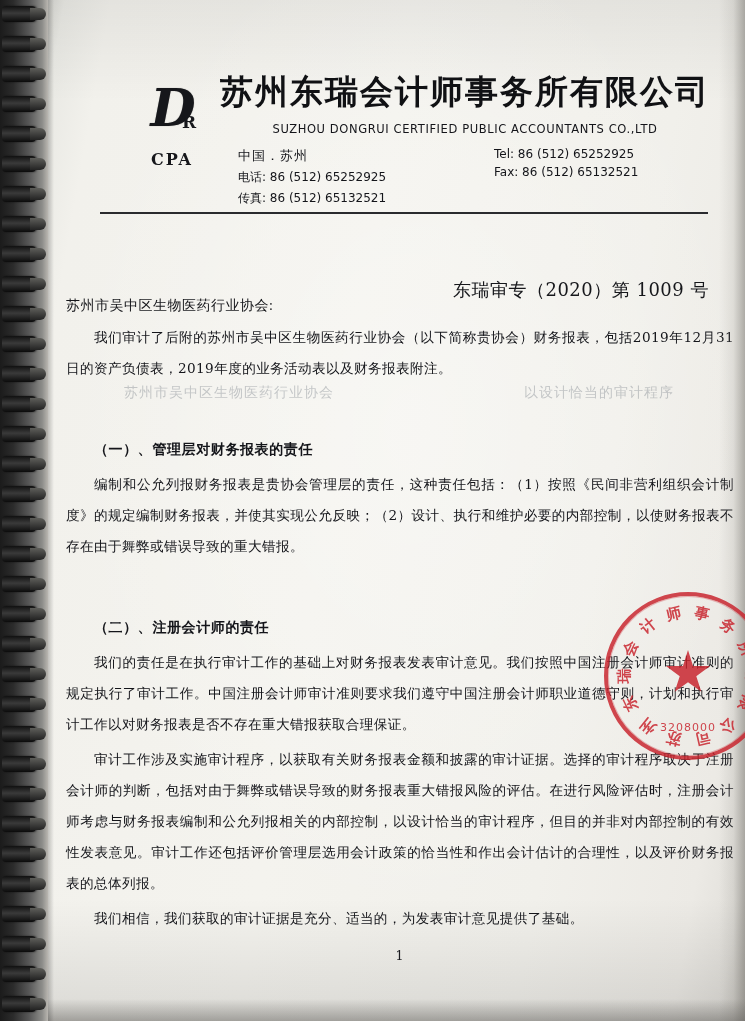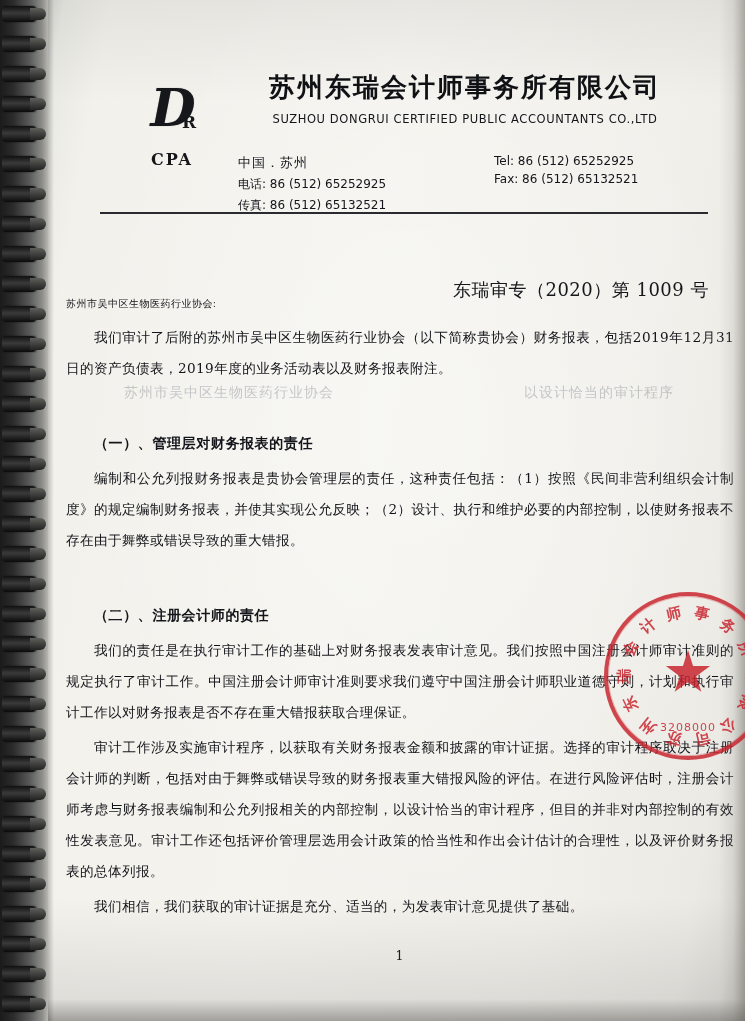--- a/index.html
+++ b/index.html
@@ -110,41 +110,41 @@
     letter-spacing: 2px;
   }
 
   .lh-right {
     position: absolute;
     left: 120px; top: 0;
     width: 490px;
   }
   .firm-cn {
     font-family: "DejaVu Serif", serif;
-    font-size: 26px;
+    font-size: 33px;
     font-weight: 700;
     letter-spacing: 2px;
     text-align: center;
     color: #101114;
     white-space: nowrap;
   }
   .firm-en {
     font-family: "DejaVu Sans", sans-serif;
     font-size: 11.5px;
     letter-spacing: 0.6px;
     text-align: center;
     margin-top: 7px;
     color: #14151a;
     white-space: nowrap;
   }
   .contact-row {
     display: flex;
     justify-content: space-between;
     font-size: 12px;
-    margin-top: 24px;
+    margin-top: 7px;
     color: #14151a;
   }
   .contact-col { width: 230px; }
   .contact-col.left { text-align: left; padding-left: 18px; }
   .contact-col.right { text-align: left; padding-left: 40px; }
   .contact-col div { margin-top: 4px; white-space: nowrap; }
   .contact-col .cn-city { font-family: "DejaVu Serif", serif; font-size: 13px; letter-spacing: 1px; }
 
   .rule {
     position: absolute;
@@ -174,40 +174,40 @@
     font-size: 18px;
     letter-spacing: 0.5px;
     color: #16171b;
     white-space: nowrap;
   }
 
   .addressee {
     position: absolute;
     left: 12px; top: 297px;
     font-family: Liberation Serif, serif;
-    font-size: 10px;
+    font-size: 14px;
     letter-spacing: 0.5px;
     color: #15161a;
     text-align: center;
   }
 
   .body {
     position: absolute;
     left: 12px; top: 322px;
     width: 668px;
     font-family: "DejaVu Serif", serif;
     font-size: 13.6px;
     line-height: 31px;
     color: #14151a;
     letter-spacing: 0.4px;
     text-align: justify;
   }
   .body p { margin: 0 0 4px 0; text-indent: 28px; }
   .body h3 {
-    margin: 22px 0 4px 0;
+    margin: 28px 0 4px 0;
     font-size: 14px;
     font-weight: 700;
     text-indent: 28px;
     letter-spacing: 0.6px;
   }
   .gap { height: 18px; }
 
   .page-number {
     position: absolute;
     left: 0; top: 948px;

